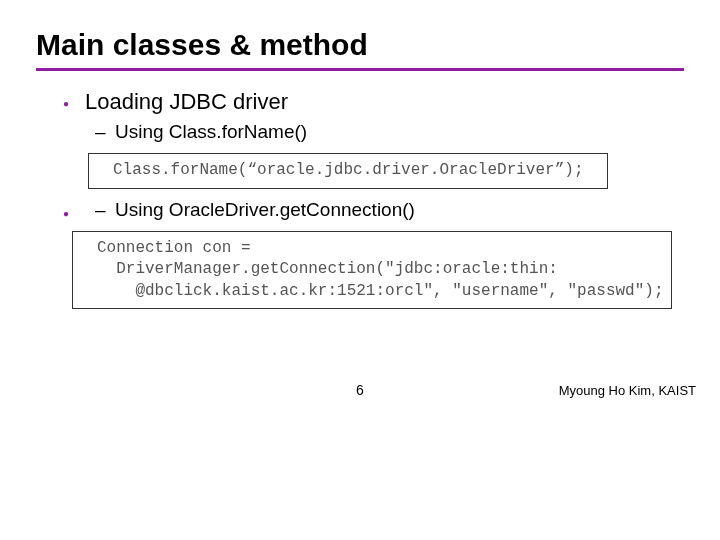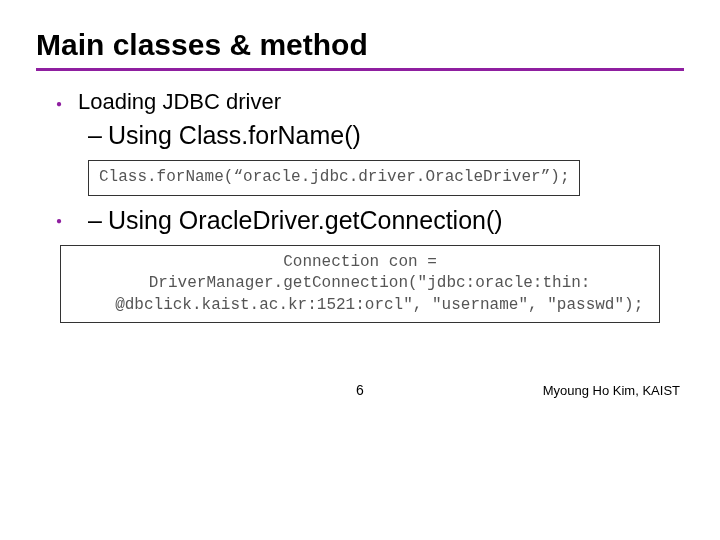--- a/index.html
+++ b/index.html
@@ -29,78 +29,77 @@
     border-top: 3px solid #8f1fa0;
     margin: 0 0 18px 0;
   }
   ul.lvl1 {
     list-style: none;
     margin: 0;
     padding: 0 0 0 38px;
   }
   ul.lvl1 > li {
     font-size: 22px;
-    margin: 6px 0 4px 4px;
+    margin: 6px 0 4px 11px;
     position: relative;
   }
   ul.lvl1 > li::before {
     content: "●";
     color: #8f1fa0;
     font-size: 10px;
     position: absolute;
     left: -22px;
     top: 9px;
   }
   ul.lvl2 {
     list-style: none;
     margin: 6px 0 10px 0;
     padding: 0 0 0 30px;
   }
   ul.lvl2 > li {
-    font-size: 25px;
+    font-size: 19px;
     margin: 2px 0;
     position: relative;
   }
   ul.lvl2 > li::before {
     content: "–";
     position: absolute;
     left: -20px;
     top: 0;
     color: #000;
   }
   .codebox {
     font-family: "Courier New", Courier, monospace;
     font-size: 16px;
     color: #555;
     border: 1px solid #333;
-    padding: 6px 10px;
+    padding: 6px 24px;
     margin: 8px 0 10px 52px;
     white-space: pre;
     line-height: 1.35;
     width: fit-content;
     max-width: 600px;
     box-sizing: border-box;
   }
   .codebox.wide {
-    margin-left: 24px;
+    margin-left: 36px;
     width: 620px;
-    text-align: center;
   }
   .page-num {
     position: absolute;
     bottom: 18px;
     left: 50%;
     transform: translateX(-50%);
     font-size: 14px;
     color: #000;
   }
   .author {
     position: absolute;
     bottom: 18px;
-    right: 40px;
+    right: 24px;
     font-size: 13px;
     color: #000;
   }
 </style>
 </head>
 <body>
 
 <div class="slide">
 
   <h1 class="title">Main classes &amp; method</h1>

